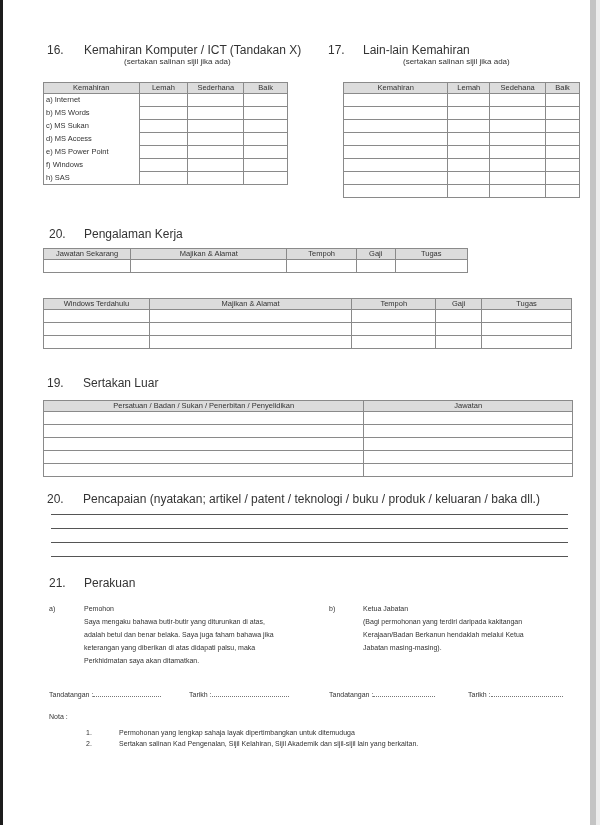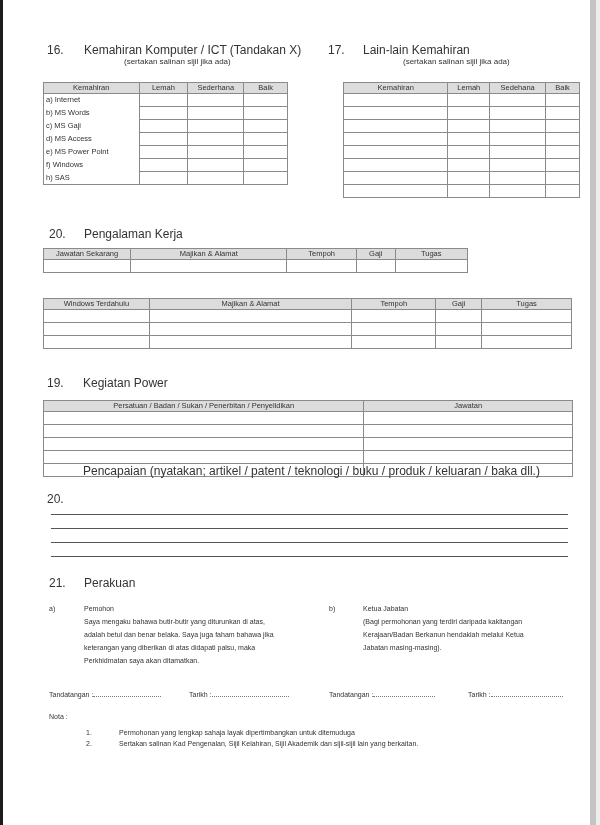--- a/index.html
+++ b/index.html
@@ -58,21 +58,21 @@
           <td></td>
           <td></td>
         </tr>
         <tr>
           <td class="label">b) MS Words</td>
           <td></td>
           <td></td>
           <td></td>
         </tr>
         <tr>
-          <td class="label">c) MS Gaji</td>
+          <td class="label">c) MS Sukan</td>
           <td></td>
           <td></td>
           <td></td>
         </tr>
         <tr>
           <td class="label">d) MS Access</td>
           <td></td>
           <td></td>
           <td></td>
         </tr>
@@ -235,21 +235,21 @@
           <td></td>
           <td></td>
           <td></td>
           <td></td>
           <td></td>
         </tr>
       </tbody>
   </table>
 
   <div class="abs sec-num" style="left:44px;top:376px;">19.</div>
-  <div class="abs sec-title" style="left:80px;top:376px;">Kegiatan Power</div>
+  <div class="abs sec-title" style="left:80px;top:376px;">Sertakan Luar</div>
 
   <table class="grid" style="left:40px;top:400px;width:530px;">
     <colgroup>
         <col style="width:321px">
         <col style="width:209px">
       </colgroup>
     <thead>
         <tr>
       <th>Persatuan / Badan / Sukan / Penerbitan / Penyelidikan</th>
       <th>Jawatan</th>
@@ -273,21 +273,21 @@
           <td></td>
         </tr>
         <tr>
           <td></td>
           <td></td>
         </tr>
       </tbody>
   </table>
 
   <div class="abs sec-num" style="left:44px;top:492px;">20.</div>
-  <div class="abs sec-title" style="left:80px;top:464px;">Pencapaian (nyatakan; artikel / patent / teknologi / buku / produk / keluaran / baka dll.)</div>
+  <div class="abs sec-title" style="left:80px;top:492px;">Pencapaian (nyatakan; artikel / patent / teknologi / buku / produk / keluaran / baka dll.)</div>
   <div class="rule" style="top:514px;"></div>
   <div class="rule" style="top:528px;"></div>
   <div class="rule" style="top:542px;"></div>
   <div class="rule" style="top:556px;"></div>
 
   <div class="abs sec-num" style="left:46px;top:576px;">21.</div>
   <div class="abs sec-title" style="left:81px;top:576px;">Perakuan</div>
 
   <div class="para" style="left:46px;top:602px;">a)</div>
   <div class="para" style="left:81px;top:602px;width:250px;">

